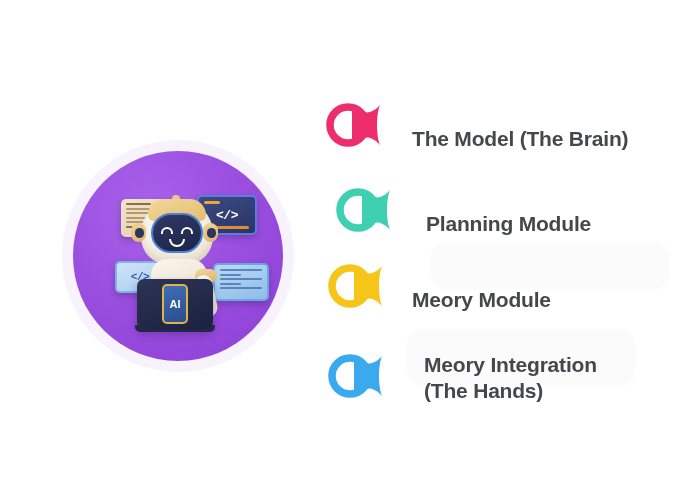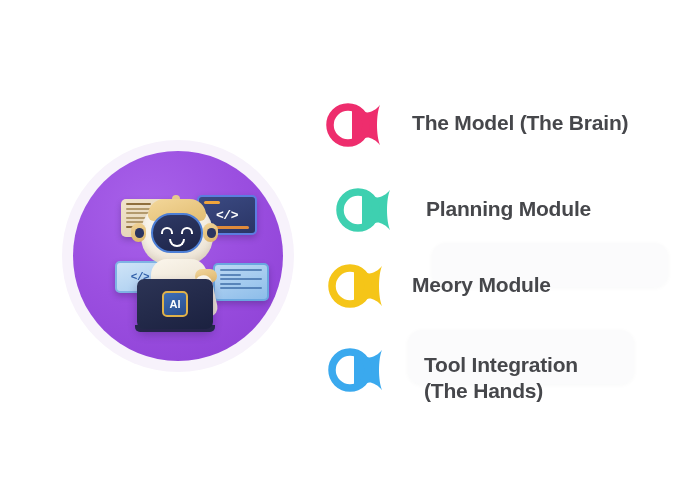--- a/index.html
+++ b/index.html
@@ -192,21 +192,21 @@
 
   #laptop {
     position:absolute; left:18px; top:82px;
     width:76px; height:50px;
     border-radius:7px;
     background:linear-gradient(160deg,#2c3455 0%, #1b2140 100%);
     box-shadow:0 5px 10px rgba(40,20,70,0.32);
     display:flex; align-items:center; justify-content:center;
   }
   #ai-chip {
-    width:26px; height:26px;
+    width:26px; height:40px;
     border-radius:5px;
     background:linear-gradient(160deg,#3e6fb8 0%, #2a4d8c 100%);
     border:2px solid #e0b24a;
     display:flex; align-items:center; justify-content:center;
   }
   #ai-chip-label {
     font-size:11px; font-weight:bold; color:#ffffff;
     line-height:1;
   }
   #laptop-base {
@@ -218,21 +218,21 @@
 
   
   #feature-list {
     position:absolute;
     left:322px; top:98px;
     width:370px;
   }
   .feature-row {
     position:absolute;
     display:flex;
-    align-items:flex-start;
+    align-items:flex-end;
   }
   .feature-icon {
     flex:0 0 auto;
     width:62px; height:54px;
     display:block;
   }
   .feature-label {
     font-size:21px;
     font-weight:bold;
     color:#46474b;
@@ -342,18 +342,18 @@
         <circle id="ring-2" cx="26" cy="27" r="18" fill="none" stroke-width="7.5" stroke="#f5c518"></circle>
       </svg>
       <div class="feature-label">Meory Module</div>
     </div>
 
     <div class="feature-row" id="feature-row-3">
       <svg class="feature-icon" viewBox="0 0 62 54">
         <path id="flare-3" d="M30 8 C38 10 42 16 48 14 C54 12 56 9 58 7 C54 16 54 38 58 47 C56 45 54 42 48 40 C42 38 38 44 30 46 Z" fill="#3aa9ee"></path>
         <circle id="ring-3" cx="26" cy="27" r="18" fill="none" stroke-width="7.5" stroke="#3aa9ee"></circle>
       </svg>
-      <div class="feature-label">Tool Integration
+      <div class="feature-label">Meory Integration
 (The Hands)</div>
     </div>
 
   </div>
 </div>
 
 </body></html>

